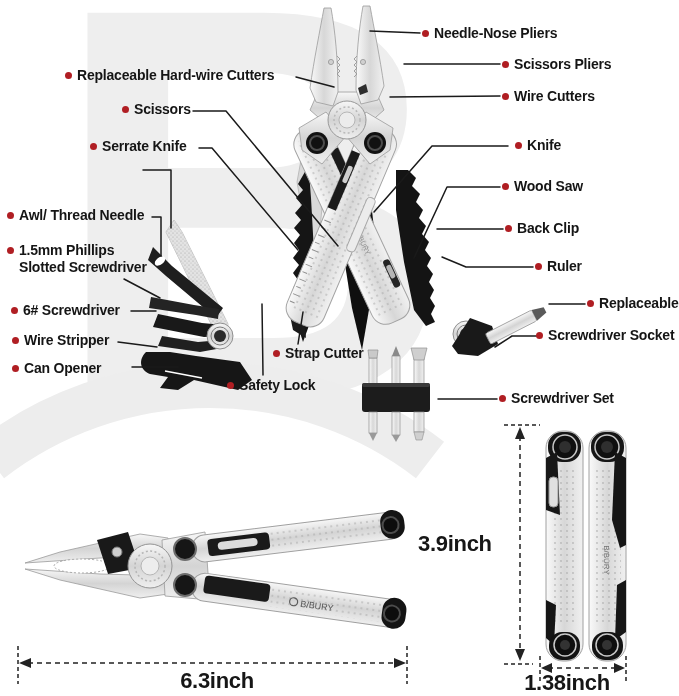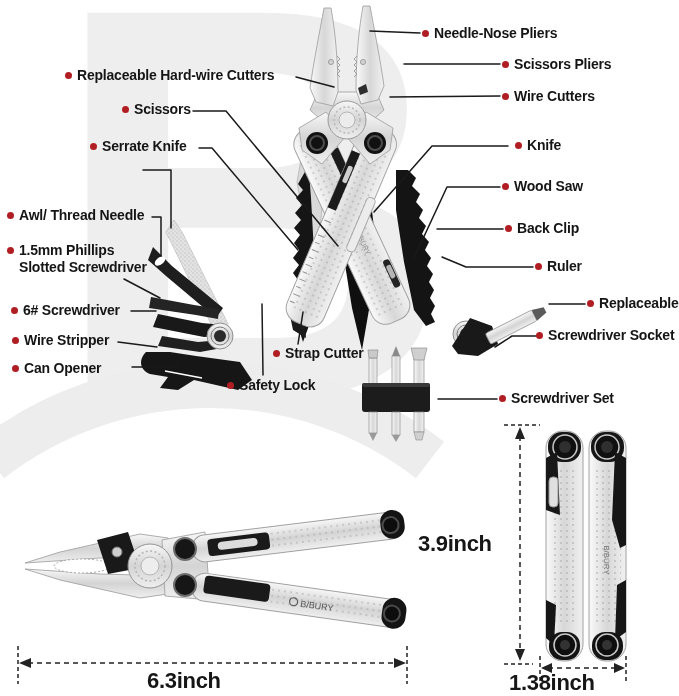--- a/index.html
+++ b/index.html
@@ -15,21 +15,21 @@
   }
   .lbl .dot{
     flex:0 0 auto;width:7px;height:7px;border-radius:50%;
     background:#b01e23;margin-top:5px;
   }
   .lbl .txt{white-space:pre-line;}
   .dim{
     position:absolute;font-size:22px;font-weight:700;color:#161616;
     line-height:1;letter-spacing:-0.3px;
   }
-  .dim.center{}
+  .dim.center{text-align:center;}
   .dim.right{text-align:left;}
 </style>
 </head>
 <body>
 
 <div class="canvas">
 
   <svg class="art" viewBox="0 0 679 696">
     <defs>
       <linearGradient id="gm" x1="0" y1="0" x2="1" y2="0">

